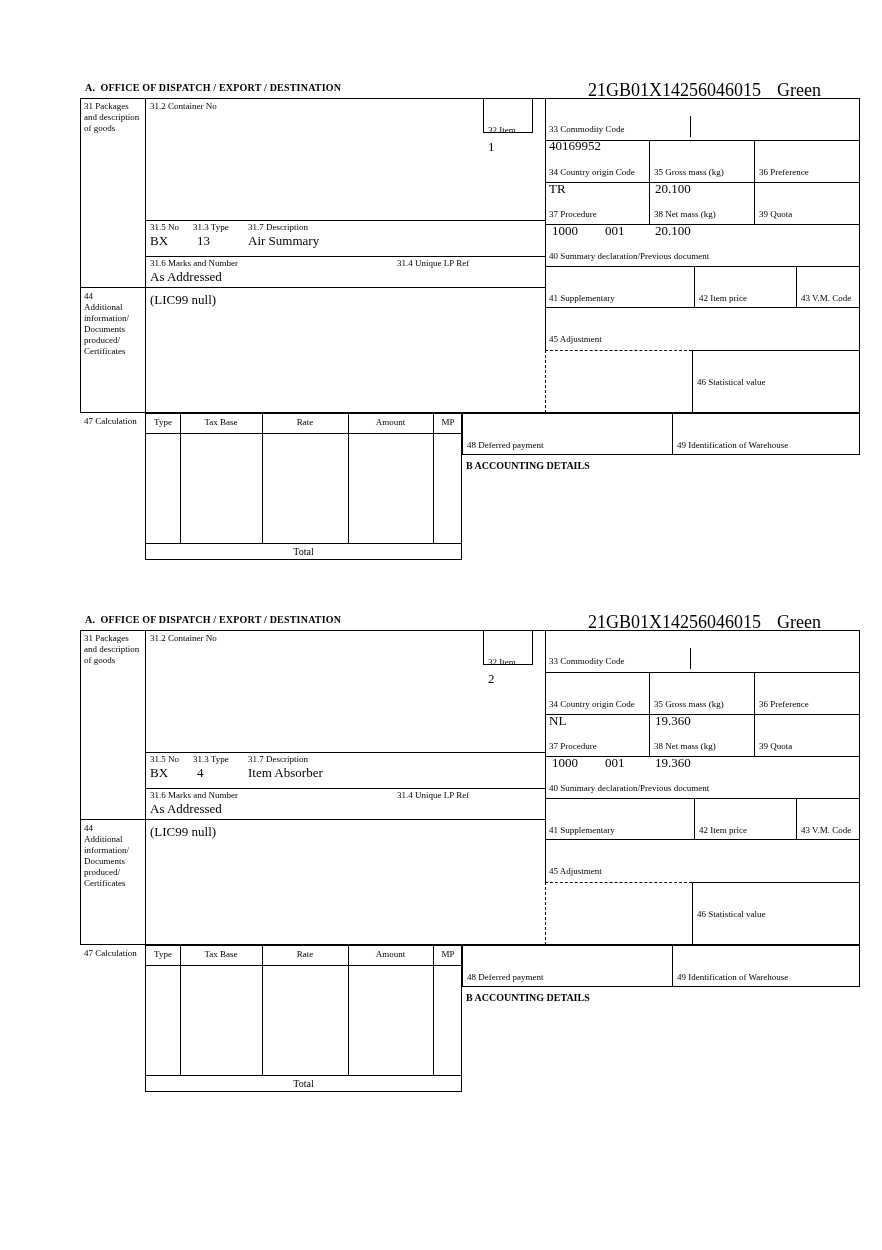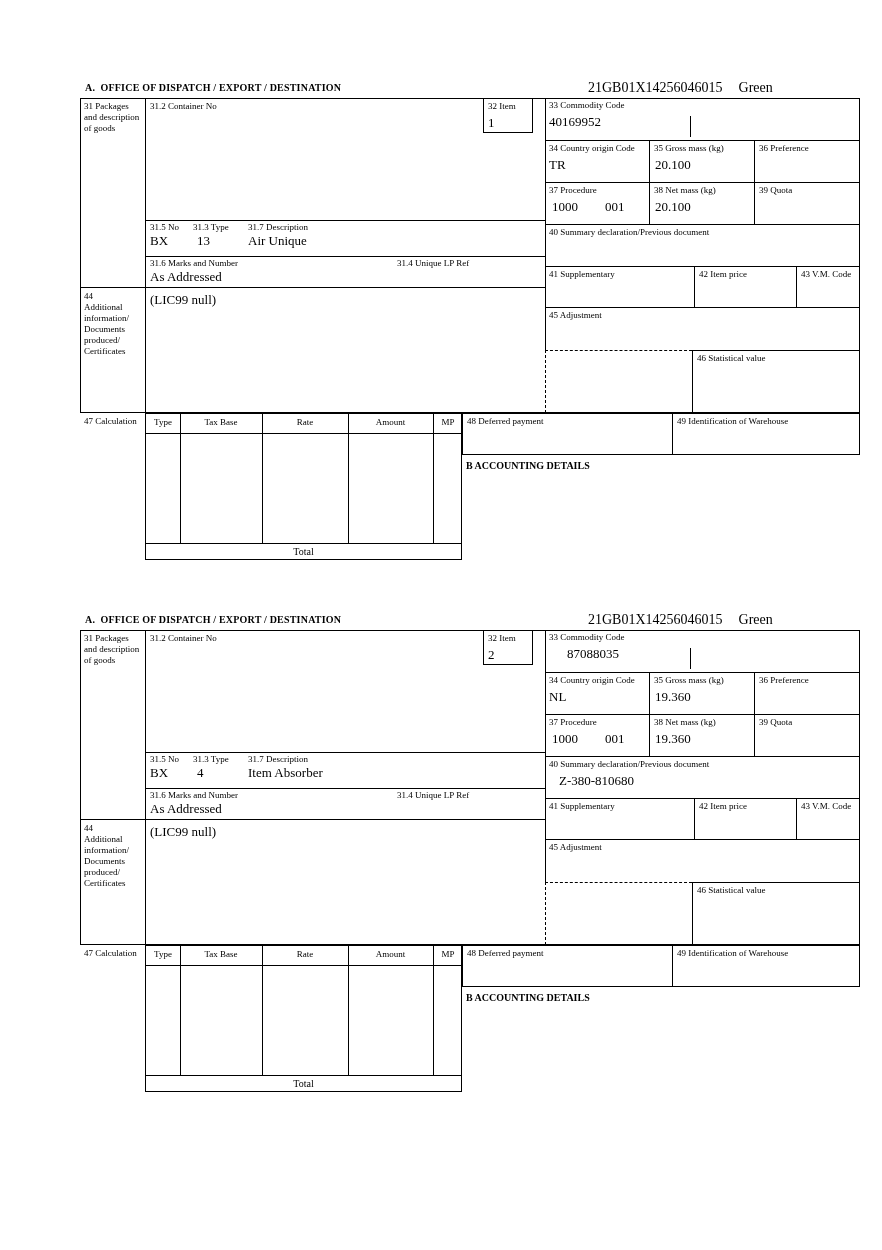--- a/index.html
+++ b/index.html
@@ -5,28 +5,28 @@
   * { margin:0; padding:0; box-sizing:border-box; }
   html,body { width:882px; height:1250px; background:#ffffff; }
   body { position:relative; font-family:"Liberation Serif", serif; color:#000; overflow:hidden; }
   .page-block { position:absolute; left:0; width:882px; height:532px; }
   #pages > .page-block:nth-child(1) { top:80px; }
   #pages > .page-block:nth-child(2) { top:612px; }
   .abs { position:absolute; }
   .box { position:absolute; }
   .lbl { font-size:9px; line-height:11px; }
   .val { font-size:13px; line-height:15px; }
-  .box > .lbl { padding:2px 0 0 4px; }
+  .box > .lbl { padding:2px 0 0 4px;margin-top:24px; }
   .box > .val { padding-left:4px; margin-top:3px; }
   .hline { position:absolute; height:0; border-top:1px solid #000; }
   .vline { position:absolute; width:0; border-left:1px solid #000; }
   .dashT { border-top:1px dashed #000; }
   .dashL { border-left:1px dashed #000; }
   .hdrA { position:absolute; font-size:10px; font-weight:bold; letter-spacing:.2px; white-space:pre; }
-  .hdrRef { position:absolute; font-size:14px; white-space:pre; }
+  .hdrRef { position:absolute; font-size:18px; white-space:pre; }
   .bold { font-weight:bold; }
   .ctr { text-align:center; }
 </style>
 </head>
 <body>
 
 <div id="pages">
   <div class="page-block">
 
     <div class="hdrA" style="left:85px;top:2px">A.  OFFICE OF DISPATCH / EXPORT / DESTINATION</div>
@@ -51,21 +51,21 @@
       <div class="lbl">32 Item</div>
       <div class="val">1</div>
     </div>
 
     <div class="hline" style="left:145px;top:140px;width:400px"></div>
     <div class="abs lbl" style="left:150px;top:142px">31.5 No</div>
     <div class="abs lbl" style="left:193px;top:142px">31.3 Type</div>
     <div class="abs lbl" style="left:248px;top:142px">31.7 Description</div>
     <div class="abs val" style="left:150px;top:153px">BX</div>
     <div class="abs val" style="left:197px;top:153px">13</div>
-    <div class="abs val" style="left:248px;top:153px">Air Unique</div>
+    <div class="abs val" style="left:248px;top:153px">Air Summary</div>
 
     <div class="hline" style="left:145px;top:176px;width:400px"></div>
     <div class="abs lbl" style="left:150px;top:178px">31.6 Marks and Number</div>
     <div class="abs lbl" style="left:397px;top:178px">31.4 Unique LP Ref</div>
     <div class="abs val" style="left:150px;top:189px">As Addressed</div>
 
     <div class="hline" style="left:80px;top:207px;width:465px"></div>
     <div class="abs val" style="left:150px;top:212px">(LIC99 null)</div>
 
     <div class="box" style="left:545px;top:18px;width:315px;height:43px;border-bottom:1px solid #000">
@@ -182,21 +182,20 @@
     <div class="hline" style="left:145px;top:176px;width:400px"></div>
     <div class="abs lbl" style="left:150px;top:178px">31.6 Marks and Number</div>
     <div class="abs lbl" style="left:397px;top:178px">31.4 Unique LP Ref</div>
     <div class="abs val" style="left:150px;top:189px">As Addressed</div>
 
     <div class="hline" style="left:80px;top:207px;width:465px"></div>
     <div class="abs val" style="left:150px;top:212px">(LIC99 null)</div>
 
     <div class="box" style="left:545px;top:18px;width:315px;height:43px;border-bottom:1px solid #000">
       <div class="lbl">33 Commodity Code</div>
-      <div class="val" style="padding-left:22px">87088035</div>
     </div>
     <div class="vline" style="left:690px;top:36px;height:21px"></div>
 
     <div class="box" style="left:545px;top:61px;width:105px;height:42px;border-right:1px solid #000;border-bottom:1px solid #000">
       <div class="lbl">34 Country origin Code</div>
       <div class="val">NL</div>
     </div>
     <div class="box" style="left:650px;top:61px;width:105px;height:42px;border-right:1px solid #000;border-bottom:1px solid #000">
       <div class="lbl">35 Gross mass (kg)</div>
       <div class="val" style="padding-left:5px">19.360</div>
@@ -212,21 +211,20 @@
     <div class="box" style="left:650px;top:103px;width:105px;height:42px;border-right:1px solid #000;border-bottom:1px solid #000">
       <div class="lbl">38 Net mass (kg)</div>
       <div class="val" style="padding-left:5px">19.360</div>
     </div>
     <div class="box" style="left:755px;top:103px;width:105px;height:42px;border-bottom:1px solid #000">
       <div class="lbl">39 Quota</div>
     </div>
 
     <div class="box" style="left:545px;top:145px;width:315px;height:42px;border-bottom:1px solid #000">
       <div class="lbl">40 Summary declaration/Previous document</div>
-      <div class="val" style="padding-left:14px">Z-380-810680</div>
     </div>
 
     <div class="box" style="left:545px;top:187px;width:150px;height:41px;border-right:1px solid #000;border-bottom:1px solid #000">
       <div class="lbl">41 Supplementary</div>
     </div>
     <div class="box" style="left:695px;top:187px;width:102px;height:41px;border-right:1px solid #000;border-bottom:1px solid #000">
       <div class="lbl">42 Item price</div>
     </div>
     <div class="box" style="left:797px;top:187px;width:63px;height:41px;border-bottom:1px solid #000">
       <div class="lbl">43 V.M. Code</div>

